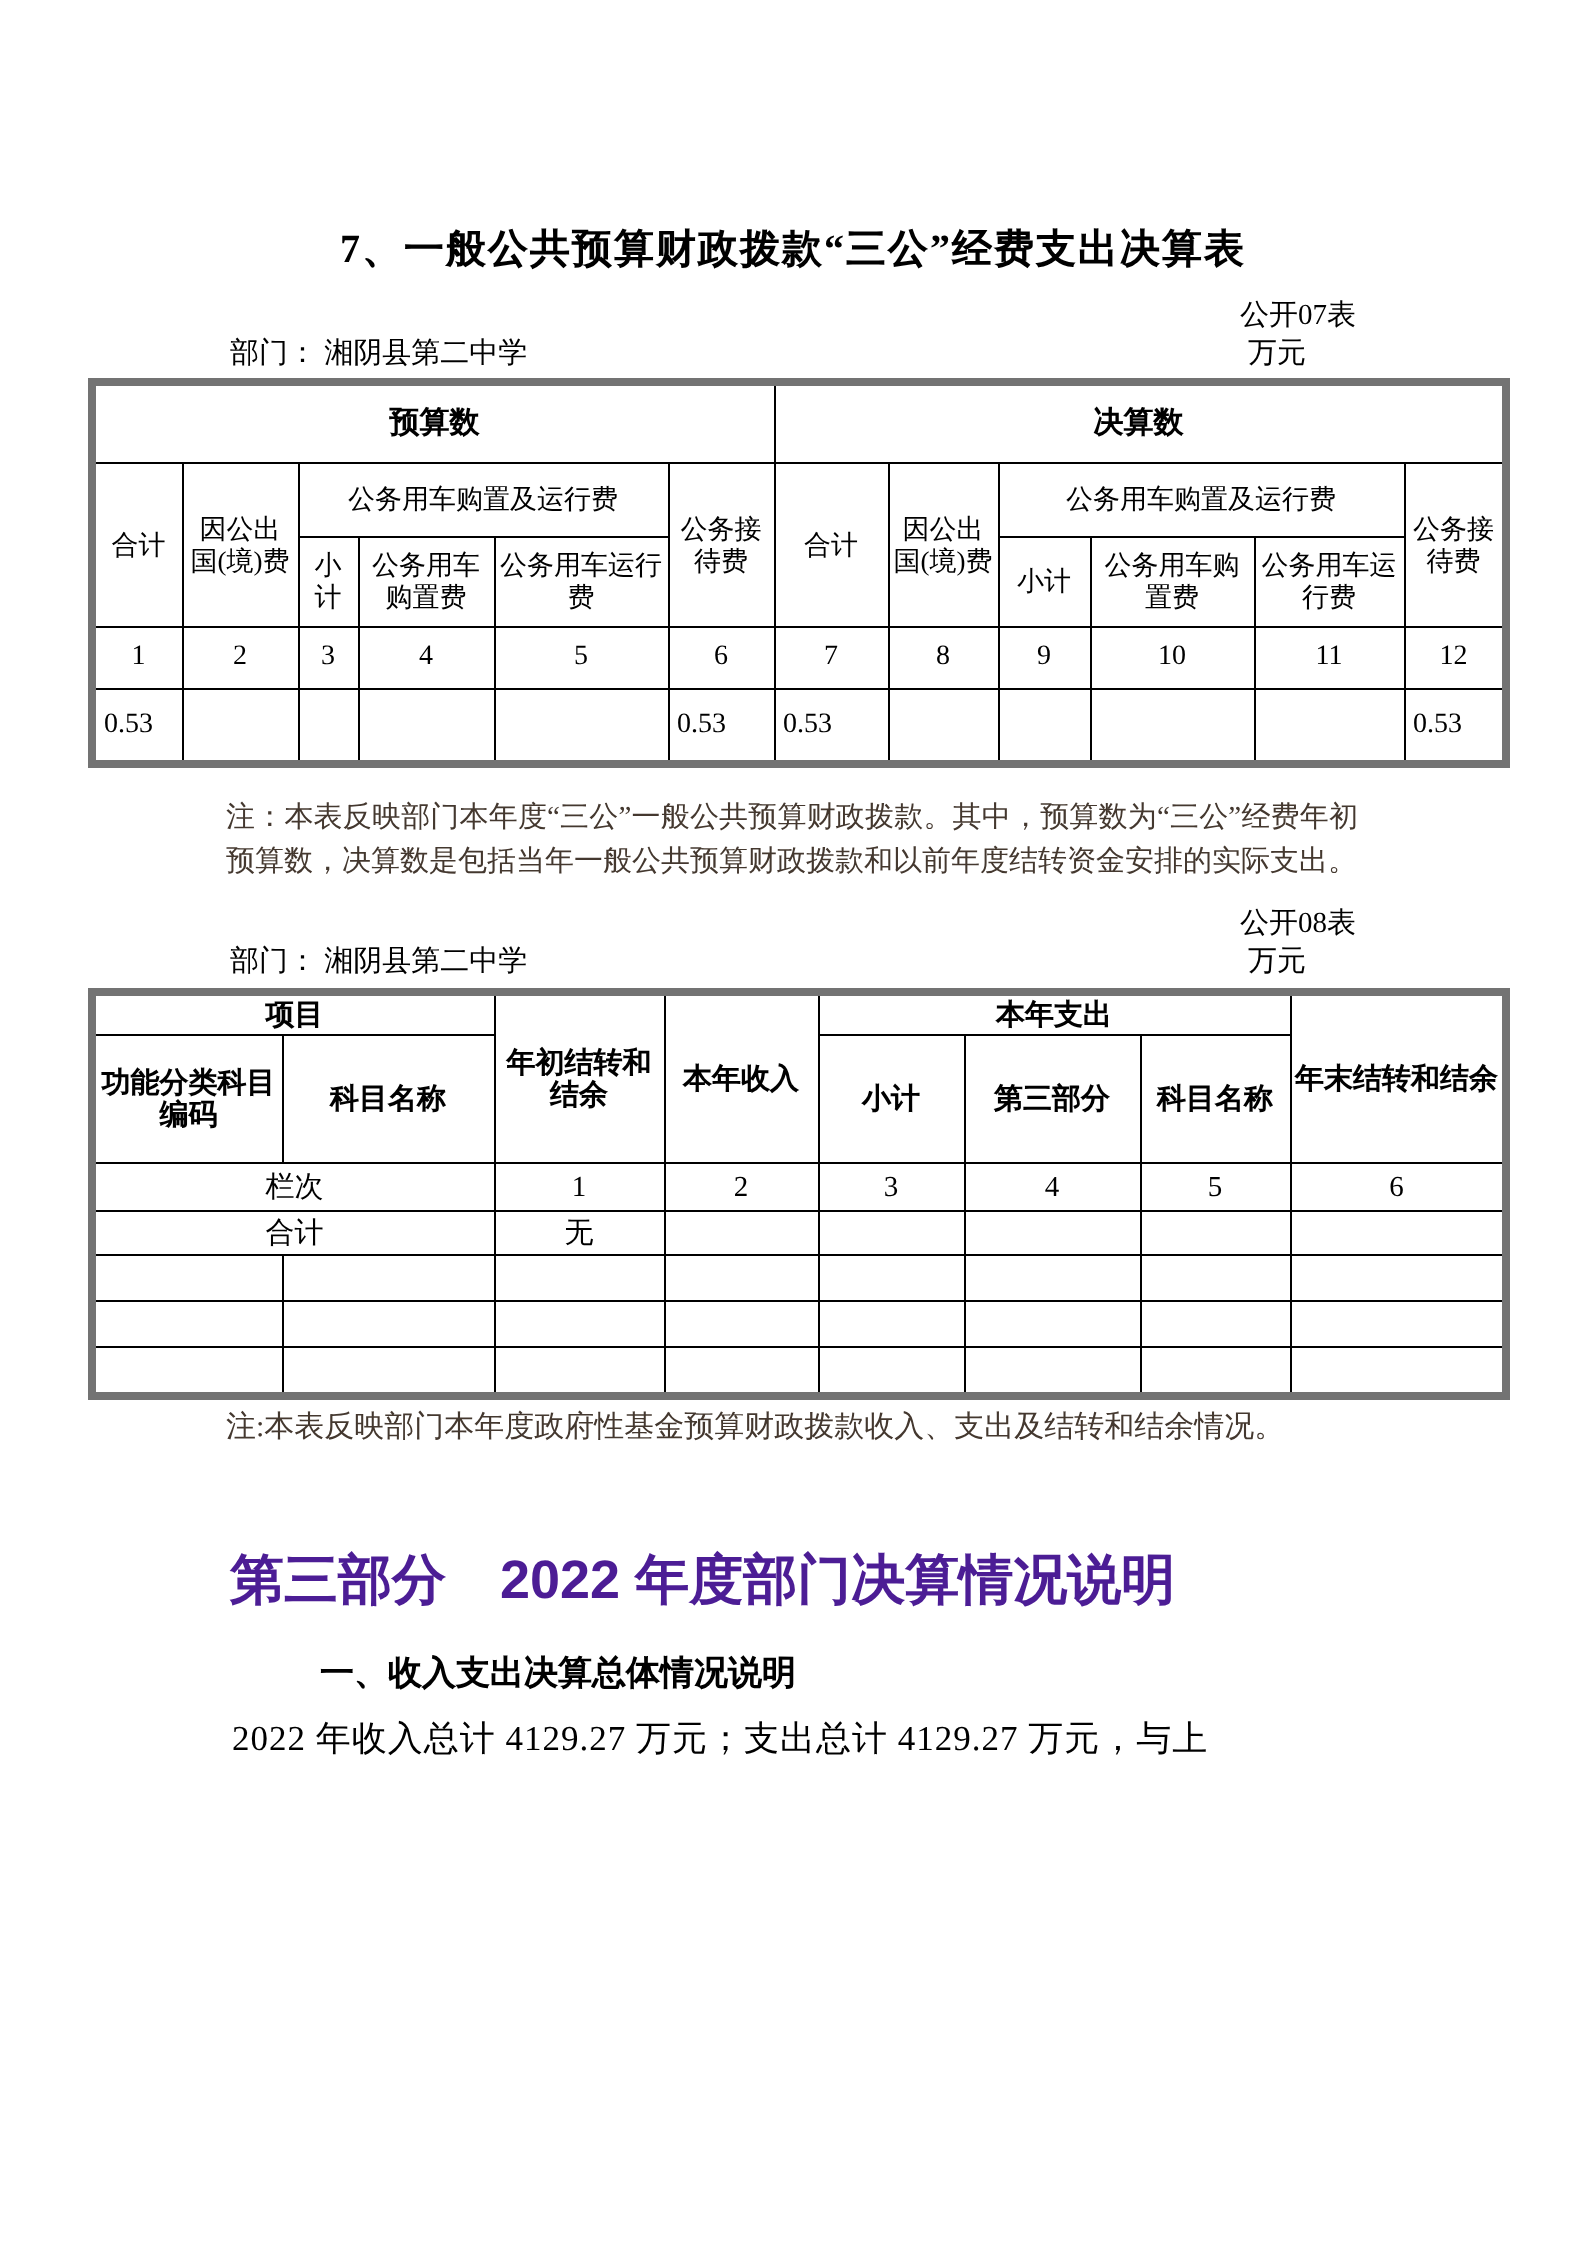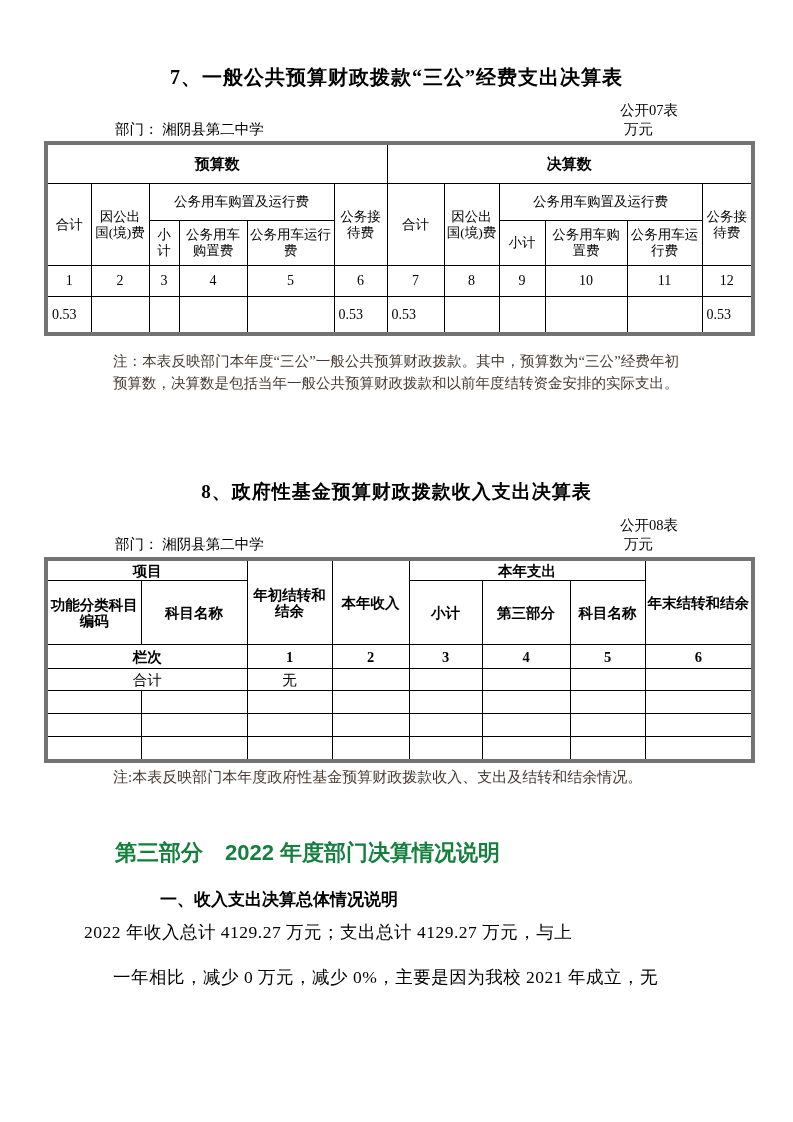--- a/index.html
+++ b/index.html
@@ -4,21 +4,21 @@
 <style>
   html,body { margin:0; padding:0; background:#ffffff; }
   .page {
     position:relative;
     width:793px; height:1122px;
     background:#ffffff;
     color:#000;
     font-family:"Liberation Serif","DejaVu Serif",serif;
     overflow:hidden;
     box-sizing:border-box;
-    padding-top:64px;
+    padding-top:112px;
   }
   .doc-title {
     text-align:center;
     font-weight:bold;
     font-size:20px;
     line-height:26px;
     letter-spacing:1px;
   }
   .sheet-label {
     text-align:right;
@@ -58,57 +58,57 @@
   .r-sub2 td { height:42px; }
   .r-nums td { height:28px; font-size:14px; }
   .r-data td { height:33px; font-size:14px; text-align:left; padding-left:4px; }
   .hd2 {
     font-family:"Liberation Sans","DejaVu Sans",sans-serif;
     font-weight:bold;
     font-size:14.5px;
   }
   .t2-top td { height:17px; }
   .t2-head td { height:61px; }
-  .t2-lane td { height:21px; font-size:14.5px;font-weight:bold; }
+  .t2-lane td { height:21px; font-size:14.5px; }
   .t2-total td { height:19px; font-size:14.5px; }
   .t2-empty td { height:20px; }
   .note {
     margin-left:113px;
     width:566px;
     font-size:14.5px;
     line-height:22px;
     text-align:justify;
     color:#44382f;
   }
   .note-1 { margin-top:14px; }
   .note-2 { margin-top:3px; font-size:15px; width:575px; }
   .title-2 { margin-top:85px; font-size:19px; }
   .part-heading {
     margin:50px 0 16px 115px;
     font-family:"Liberation Sans","DejaVu Sans",sans-serif;
     font-weight:bold;
-    font-size:22px;
+    font-size:27px;
     line-height:30px;
-    color:#15803d;
+    color:#4c1d95;
   }
   .sub-heading {
     margin:22px 0 0 160px;
     font-family:"Liberation Sans","DejaVu Sans",sans-serif;
     font-weight:bold;
     font-size:17px;
     line-height:20px;
   }
   .body-line {
     font-size:17.5px;
     line-height:45px;
     height:45px;
     letter-spacing:0.5px;
     white-space:nowrap;
   }
-  .body-line.first { margin-left:84px; margin-top:0;font-family:Liberation Serif, serif; }
+  .body-line.first { margin-left:116px; margin-top:0;font-family:Liberation Serif, serif; }
   .body-line.second { margin-left:113px; }
 </style>
 </head>
 <body>
 
 <div class="page">
 
   <div class="doc-title">7、一般公共预算财政拨款“三公”经费支出决算表</div>
   <div class="sheet-label">公开07表</div>
   <div class="meta-row">
@@ -180,21 +180,20 @@
       <td></td>
       <td></td>
       <td></td>
       <td>0.53</td>
     </tr>
   </tbody>
     </table>
 
   <div class="note note-1">注：本表反映部门本年度“三公”一般公共预算财政拨款。其中，预算数为“三公”经费年初预算数，决算数是包括当年一般公共预算财政拨款和以前年度结转资金安排的实际支出。</div>
 
-  <div class="doc-title title-2">8、政府性基金预算财政拨款收入支出决算表</div>
   <div class="sheet-label">公开08表</div>
   <div class="meta-row">
     <span>部门： 湘阴县第二中学</span>
     <span>万元</span>
   </div>
 
   <table class="tbl-2">
     <colgroup>
       <col style="width:95px">
         <col style="width:106px">
@@ -269,15 +268,14 @@
           <td></td>
     </tr>
   </tbody>
     </table>
 
   <div class="note note-2">注:本表反映部门本年度政府性基金预算财政拨款收入、支出及结转和结余情况。</div>
 
   <div class="part-heading">第三部分　2022 年度部门决算情况说明</div>
   <div class="sub-heading">一、收入支出决算总体情况说明</div>
   <div class="body-line first">2022 年收入总计 4129.27 万元；支出总计 4129.27 万元，与上</div>
-  <div class="body-line second">一年相比，减少 0 万元，减少 0%，主要是因为我校 2021 年成立，无</div>
 
 </div>
 
 </body></html>

